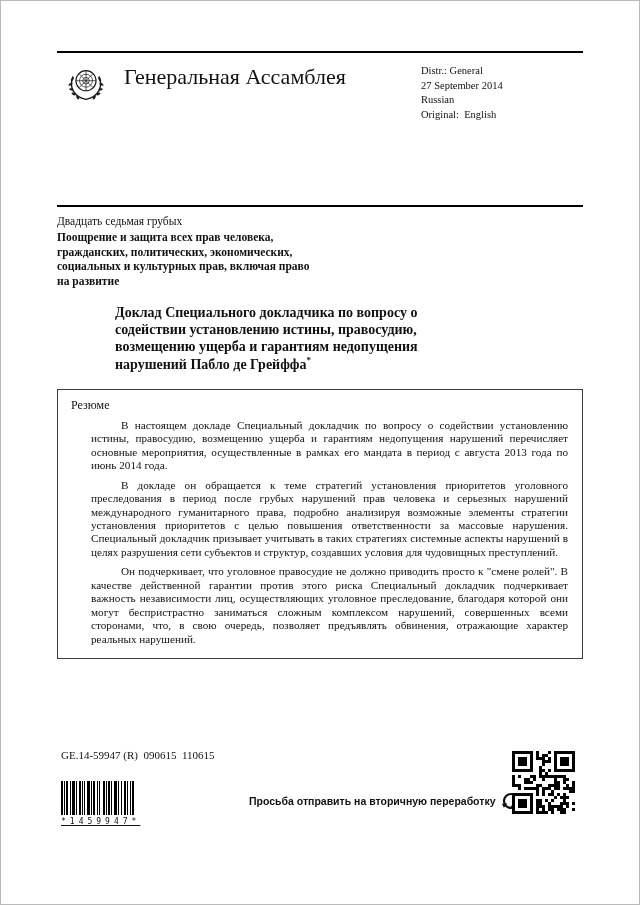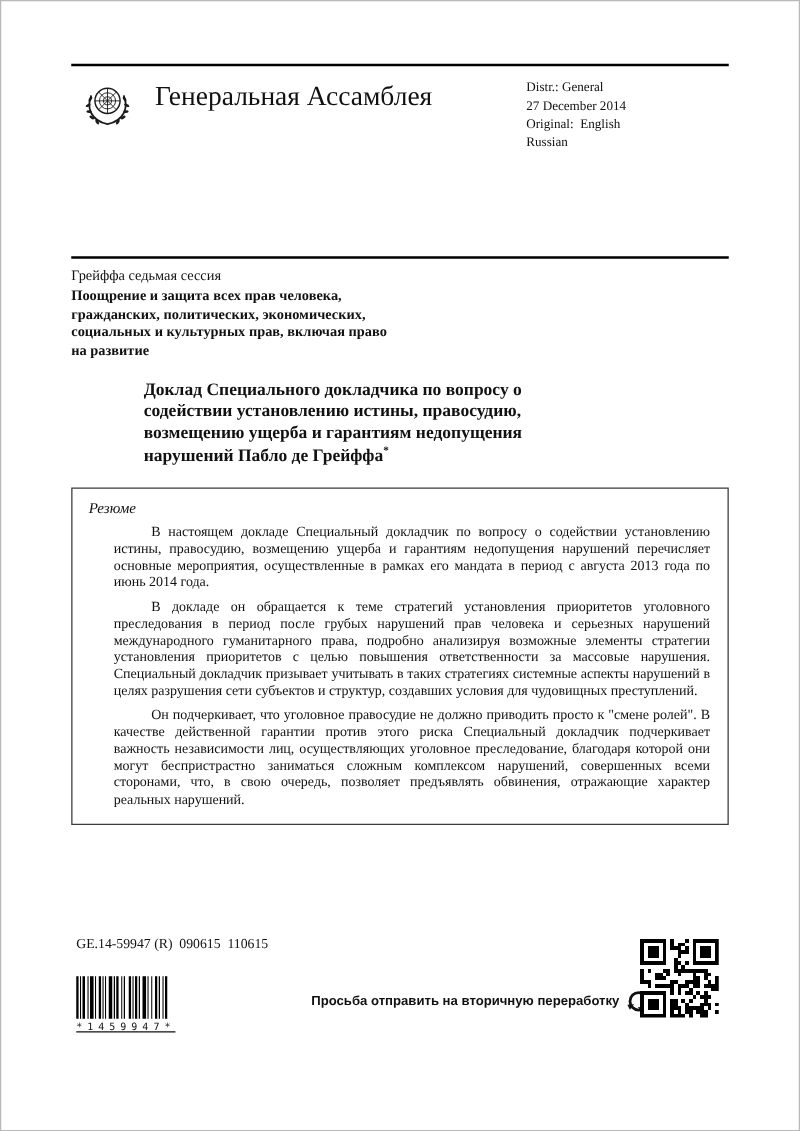--- a/index.html
+++ b/index.html
@@ -25,21 +25,21 @@
   .distr div{white-space:pre;}
   
   .section-rule{height:2px;background:#000;margin-top:82px;}
   .session{margin-top:7px;font-size:11.5px;line-height:1.28;}
   .council{font-weight:bold;font-size:12.5px;}
   .agenda-title{font-weight:bold;width:255px;margin-top:2px;line-height:1.25;}
   .report-title{font-size:14px;font-weight:bold;line-height:1.22;margin:16px 0 0 58px;width:352px;}
   .report-title sup{font-size:9px;}
   
   .summary-box{border:1px solid #3a3a3a;margin-top:16px;padding:8px 14px 12px 13px;}
-  .summary-heading{font-style:italic;font-size:12px;}
+  .summary-heading{font-size:12px;}
   .summary-box p{font-size:11.2px;line-height:1.2;text-align:justify;
     margin:6px 0 0 20px;text-indent:30px;hyphens:auto;}
   
   .footnote-area{margin-top:16px;}
   .footnote-rule{width:80px;border-top:1px solid #111;margin-left:33px;}
   .footnote-text{font-size:10px;margin:5px 0 0 40px;}
   .footnote-text sup{font-size:8px;margin-right:5px;}
   
   .footer-area{position:absolute;left:56px;right:56px;bottom:0;height:165px;}
   .ge-line{position:absolute;left:4px;top:10px;font-size:11px;white-space:pre;}
@@ -80,29 +80,29 @@
         <ellipse cx="51" cy="24" rx="3" ry="1.5" transform="rotate(55 51 24)"></ellipse>
         <ellipse cx="53.5" cy="31" rx="3" ry="1.5" transform="rotate(25 53.5 31)"></ellipse>
         <ellipse cx="52.5" cy="38" rx="3" ry="1.5" transform="rotate(-5 52.5 38)"></ellipse>
         <ellipse cx="49.5" cy="44.5" rx="3" ry="1.5" transform="rotate(-35 49.5 44.5)"></ellipse>
         <ellipse cx="43.5" cy="49.5" rx="3" ry="1.5" transform="rotate(-55 43.5 49.5)"></ellipse>
       </g>
     </svg>
     <div class="assembly-title">Генеральная Ассамблея</div>
     <div class="distr">
       <div>Distr.: General</div>
-      <div>27 December 2014</div>
+      <div>27 September 2014</div>
+      <div>Russian</div>
       <div>Original:  English</div>
-      <div>Russian</div>
     </div>
   </div>
 
   <div class="section-rule"></div>
   <div class="session">
-    <div>Грейффа седьмая сессия</div>
+    <div>Двадцать седьмая грубых</div>
     <div class="agenda-title">Поощрение и защита всех прав человека, гражданских, политических, экономических, социальных и культурных прав, включая право на развитие</div>
   </div>
 
   <div class="report-title">
     <span>Доклад Специального докладчика по вопросу о содействии установлению истины, правосудию, возмещению ущерба и гарантиям недопущения нарушений Пабло де Грейффа</span><sup>*</sup>
   </div>
 
   <div class="summary-box">
     <div class="summary-heading">Резюме</div>
     <p>В настоящем докладе Специальный докладчик по вопросу о содействии установлению истины, правосудию, возмещению ущерба и гарантиям недопущения нарушений перечисляет основные мероприятия, осуществленные в рамках его мандата в период с августа 2013 года по июнь 2014 года.</p>

